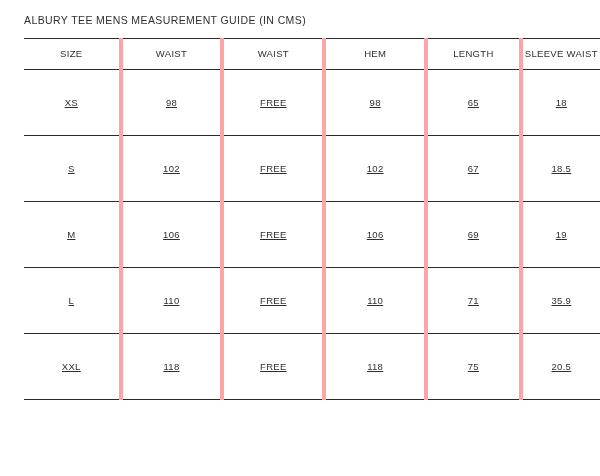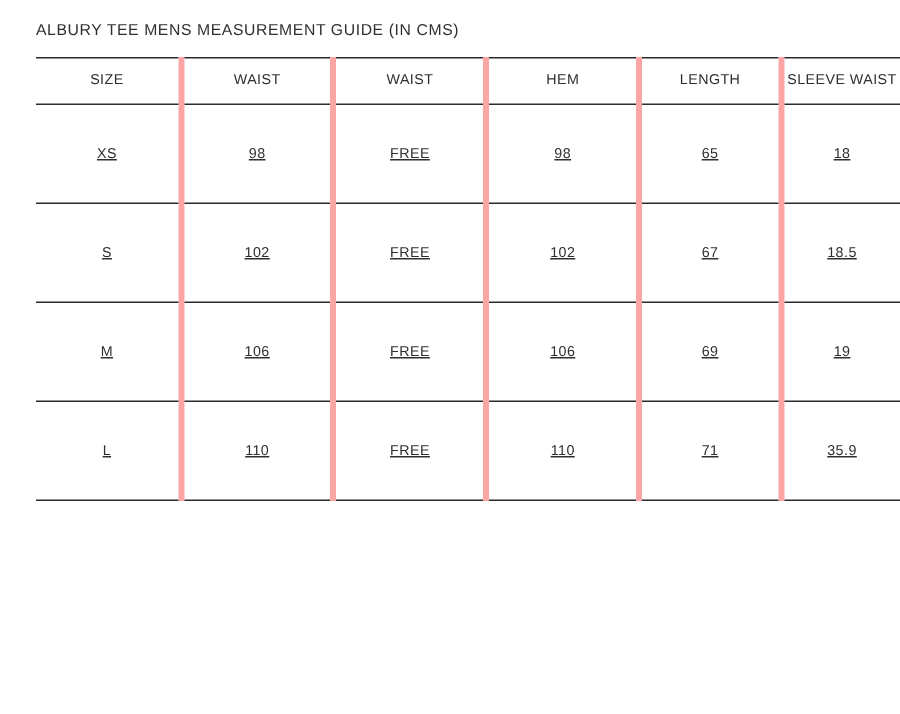--- a/index.html
+++ b/index.html
@@ -125,17 +125,25 @@
           <td class="col-5">19</td>
         </tr>
         <tr class="body-row">
           <td class="col-0">L</td>
           <td class="col-1">110</td>
           <td class="col-2">FREE</td>
           <td class="col-3">110</td>
           <td class="col-4">71</td>
           <td class="col-5">35.9</td>
         </tr>
+        <tr class="body-row">
+          <td class="col-0">XXL</td>
+          <td class="col-1">118</td>
+          <td class="col-2">FREE</td>
+          <td class="col-3">118</td>
+          <td class="col-4">75</td>
+          <td class="col-5">20.5</td>
+        </tr>
       </tbody>
     </table>
   </div>
 
 </div>
 
 </body></html>

